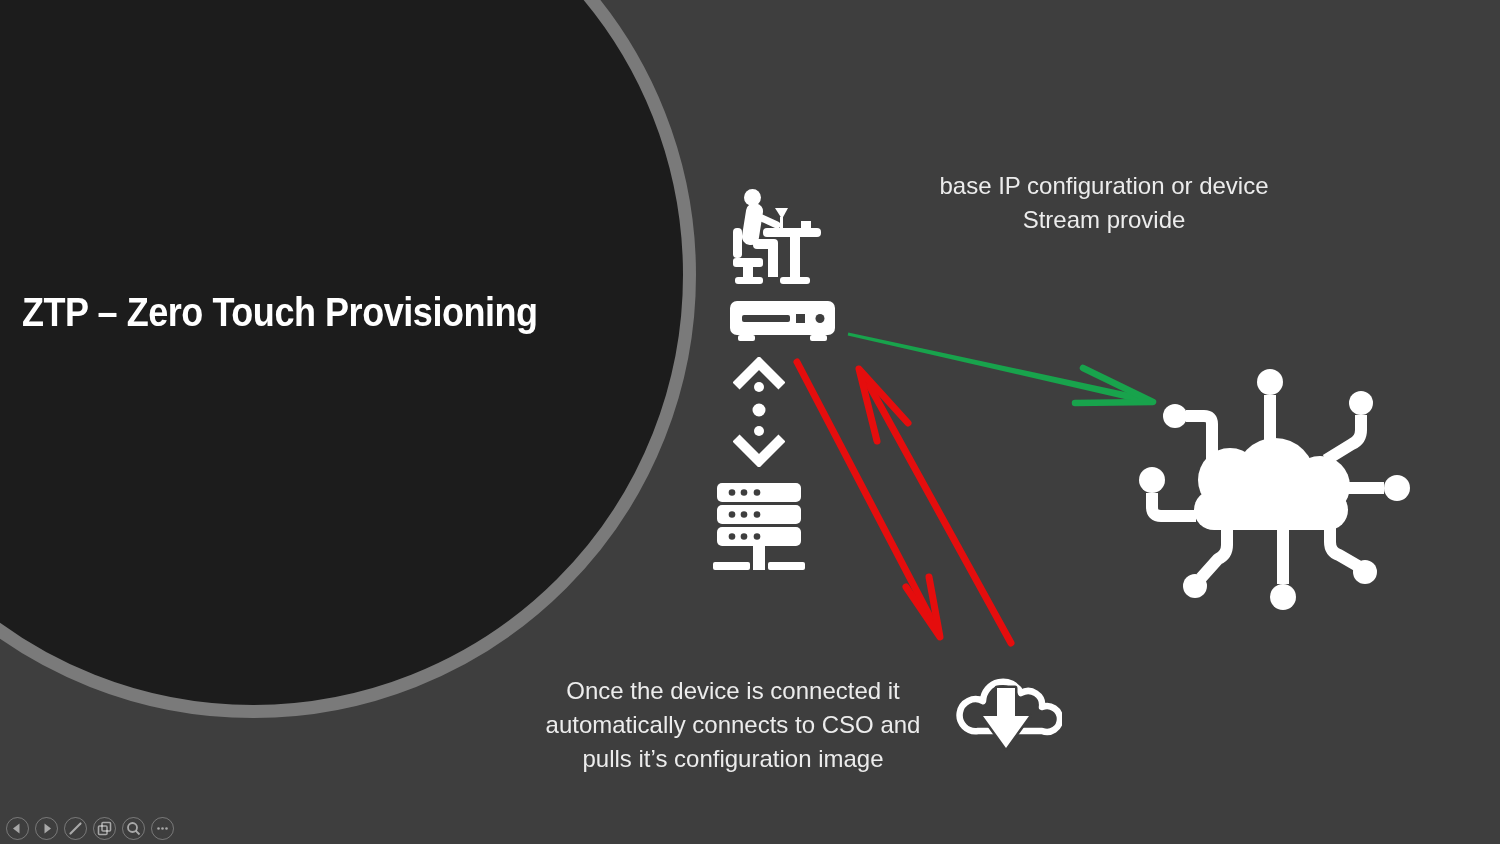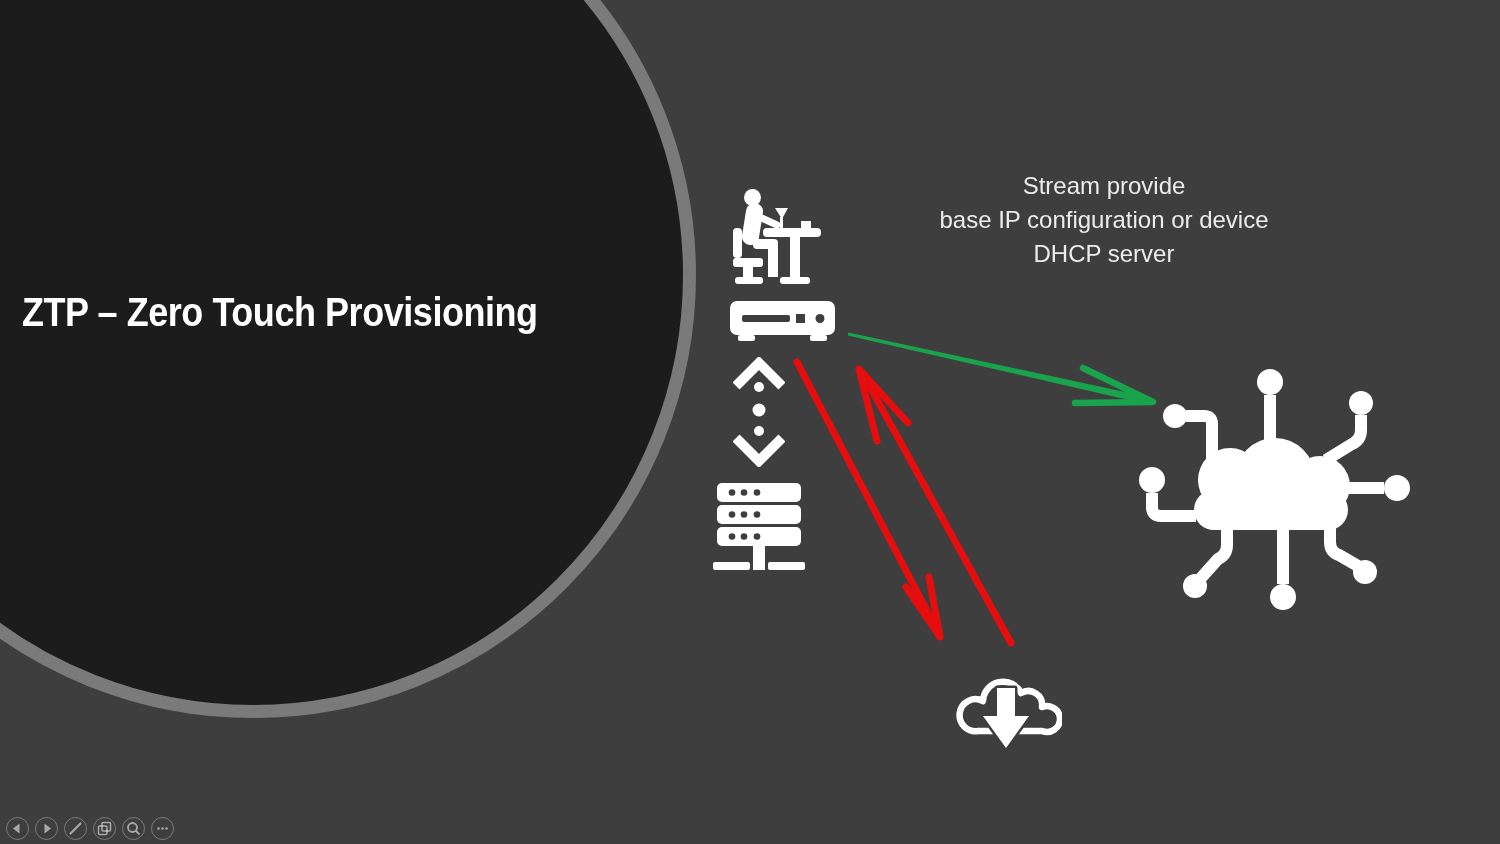--- a/index.html
+++ b/index.html
@@ -34,25 +34,29 @@
 </head>
 <body>
 
 <div class="stage">
 
   <div class="accent-circle"></div>
 
   <h1 class="title">ZTP – Zero Touch Provisioning</h1>
 
   <div class="note note-dhcp">
+    <div>base IP configuration or device</div>
     <div>Stream provide</div>
-    <div>base IP configuration or device</div>
-    <div>DHCP server</div>
-  </div>
-
+  </div>
+
+  <div class="note note-cso">
+    <div>Once the device is connected it</div>
+    <div>automatically connects to CSO and</div>
+    <div>pulls it’s configuration image</div>
+  </div>
 
   <div class="icon" style="left:731px;top:188px;">
     <svg width="92" height="98" viewBox="0 0 92 98" fill="#ffffff">
       <circle cx="21.5" cy="9.5" r="8.5"></circle>
       <rect x="13" y="15" width="17" height="42" rx="8" transform="rotate(9 21 36)"></rect>
       <line x1="24" y1="27" x2="46" y2="37" stroke="#ffffff" stroke-width="7" stroke-linecap="round"></line>
       <path d="M44,20 L57,20 L51,31 Z"></path>
       <line x1="50.5" y1="29" x2="50.5" y2="40" stroke="#ffffff" stroke-width="3"></line>
       <rect x="70" y="33" width="10" height="7"></rect>
       <rect x="32" y="40" width="58" height="9" rx="4"></rect>

